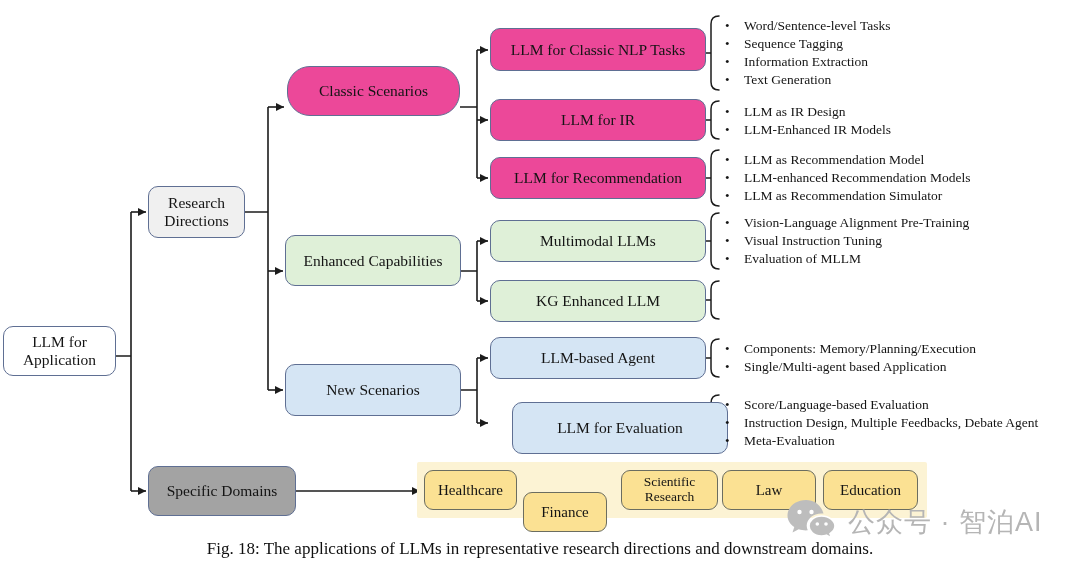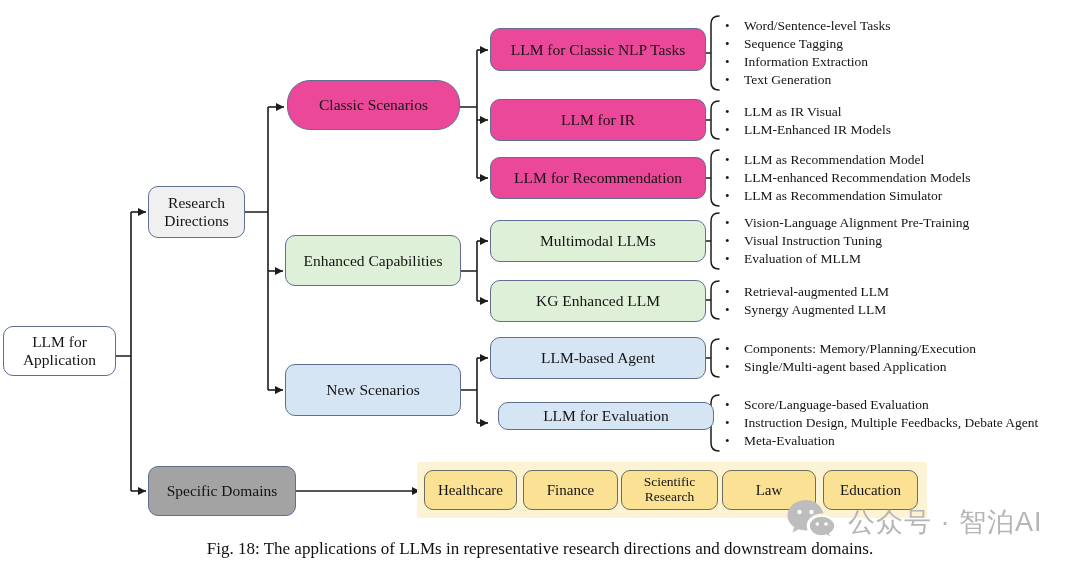--- a/index.html
+++ b/index.html
@@ -90,69 +90,65 @@
              M719,281 Q711,281 711,289 L711,311 Q711,319 719,319 M704,300 L711,300
              M719,339 Q711,339 711,347 L711,369 Q711,377 719,377 M704,358 L711,358
              M719,395 Q711,395 711,403 L711,443 Q711,451 719,451 M704,423 L711,423" fill="none" stroke="#1c1c1c" stroke-width="1.5" stroke-linecap="round"></path>
   </svg>
 
   <div class="node white" style="left:3px;top:326px;width:113px;height:50px;">LLM for Application</div>
 
   <div class="node gray" style="left:148px;top:186px;width:97px;height:52px;text-align:center;">Research Directions</div>
   <div class="node lightyellow" style="left:148px;top:466px;width:148px;height:50px;">Specific Domains</div>
 
-  <div class="node salmon" style="left:287px;top:80px;width:173px;height:50px;border-radius:23px;">Classic Scenarios</div>
+  <div class="node salmon" style="left:287px;top:66px;width:173px;height:50px;border-radius:23px;">Classic Scenarios</div>
   <div class="node green" style="left:285px;top:235px;width:176px;height:51px;">Enhanced Capabilities</div>
   <div class="node blue" style="left:285px;top:364px;width:176px;height:52px;">New Scenarios</div>
 
   <div class="node salmon" style="left:490px;top:28px;width:216px;height:43px;">LLM for Classic NLP Tasks</div>
   <div class="node salmon" style="left:490px;top:99px;width:216px;height:42px;">LLM for IR</div>
   <div class="node salmon" style="left:490px;top:157px;width:216px;height:42px;">LLM for Recommendation</div>
   <div class="node green" style="left:490px;top:220px;width:216px;height:42px;">Multimodal LLMs</div>
   <div class="node green" style="left:490px;top:280px;width:216px;height:42px;">KG Enhanced LLM</div>
   <div class="node blue" style="left:490px;top:337px;width:216px;height:42px;">LLM-based Agent</div>
-  <div class="node blue" style="left:498px;top:402px;width:216px;height:28px;">LLM for Evaluation</div>
+  <div class="node blue" style="left:512px;top:402px;width:216px;height:52px;">LLM for Evaluation</div>
 
   <ul class="bullets" style="top:17px;">
     <li>Word/Sentence-level Tasks</li>
     <li>Sequence Tagging</li>
     <li>Information Extraction</li>
     <li>Text Generation</li>
   </ul>
   <ul class="bullets" style="top:103px;">
-    <li>LLM as IR Visual</li>
+    <li>LLM as IR Design</li>
     <li>LLM-Enhanced IR Models</li>
   </ul>
   <ul class="bullets" style="top:151px;">
     <li>LLM as Recommendation Model</li>
     <li>LLM-enhanced Recommendation Models</li>
     <li>LLM as Recommendation Simulator</li>
   </ul>
   <ul class="bullets" style="top:214px;">
     <li>Vision-Language Alignment Pre-Training</li>
     <li>Visual Instruction Tuning</li>
     <li>Evaluation of MLLM</li>
-  </ul>
-  <ul class="bullets" style="top:283px;">
-    <li>Retrieval-augmented LLM</li>
-    <li>Synergy Augmented LLM</li>
   </ul>
   <ul class="bullets" style="top:340px;">
     <li>Components: Memory/Planning/Execution</li>
     <li>Single/Multi-agent based Application</li>
   </ul>
   <ul class="bullets" style="top:396px;">
     <li>Score/Language-based Evaluation</li>
     <li>Instruction Design, Multiple Feedbacks, Debate Agent</li>
     <li>Meta-Evaluation</li>
   </ul>
 
   <div class="band"></div>
   <div class="chip" style="left:424px;width:93px;">Healthcare</div>
-  <div class="chip" style="left:523px;width:95px;">Finance</div>
+  <div class="chip" style="left:523px;width:84px;margin-top:22px;">Finance</div>
   <div class="chip small" style="left:621px;width:97px;">Scientific Research</div>
   <div class="chip" style="left:722px;width:94px;">Law</div>
   <div class="chip" style="left:823px;width:95px;">Education</div>
 
   <div class="watermark">
     <svg width="54" height="48" viewBox="0 0 54 48">
       <path d="M20,2 C9.5,2 1.5,9 1.5,17.5 C1.5,22.3 4.2,26.4 8.3,29.1 L6.5,34.5 L12.7,31.2 C14.9,31.9 17.4,32.4 20,32.4 C20.6,32.4 21.2,32.4 21.8,32.3 C21.1,30.9 20.7,29.3 20.7,27.7 C20.7,20.9 27.3,15.4 35.4,15.4 C36.1,15.4 36.8,15.4 37.5,15.5 C35.6,7.8 28.5,2 20,2 Z" fill="#bdbdbd"></path>
       <circle cx="13.5" cy="14" r="2.2" fill="#ffffff"></circle>
       <circle cx="25.5" cy="14" r="2.2" fill="#ffffff"></circle>
       <path d="M35.5,18 C27.7,18 23,23.1 23,28 C23,33 27.7,38 35.5,38 C37.2,38 38.9,37.7 40.4,37.2 L45.5,39.9 L44,35.6 C47.1,33.5 49,30.8 49,28 C49,23.1 43.3,18 35.5,18 Z" fill="#bdbdbd" stroke="#ffffff" stroke-width="1.6"></path>

